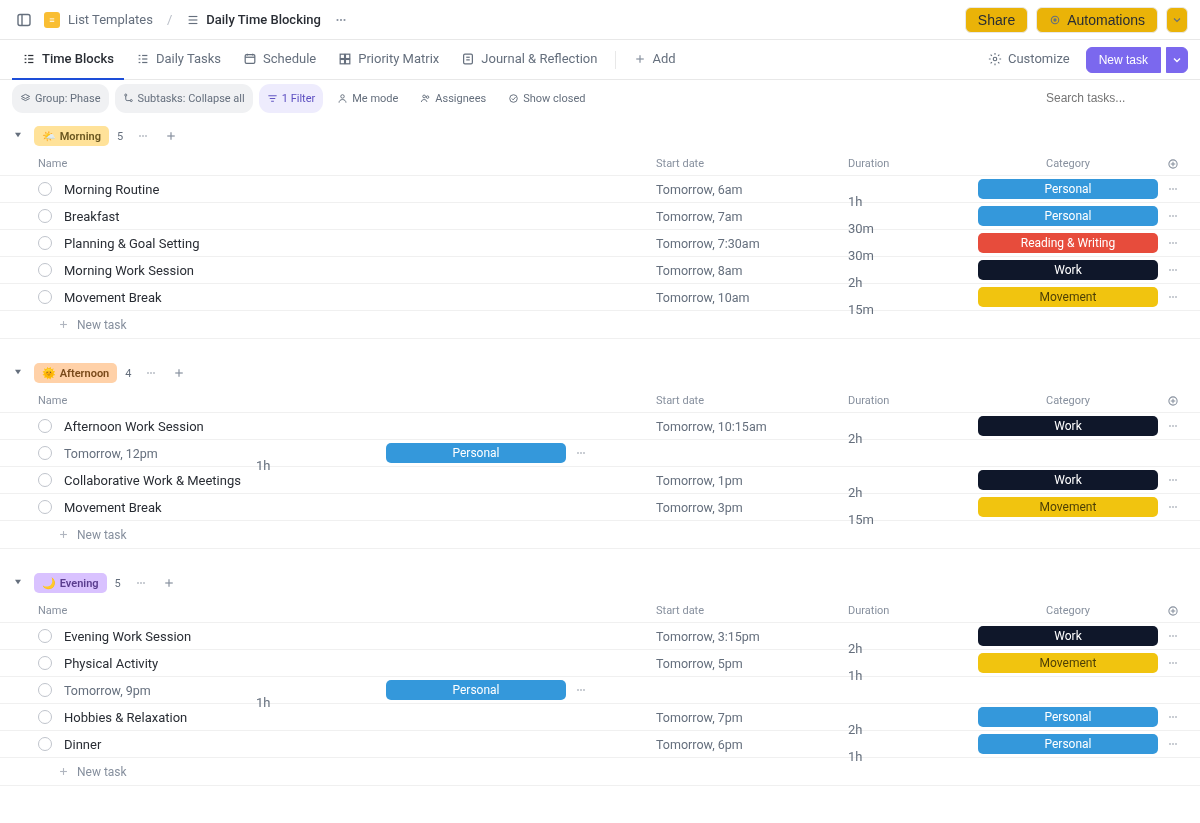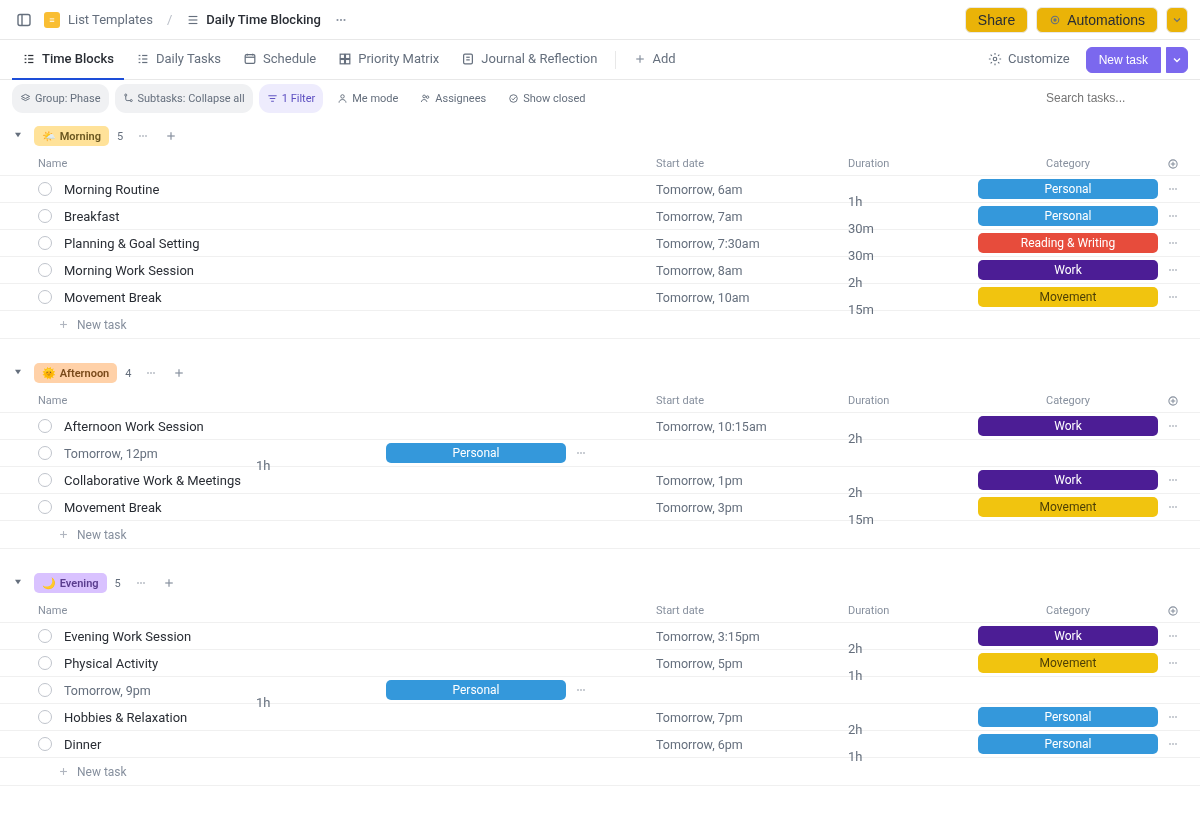--- a/index.html
+++ b/index.html
@@ -44,21 +44,21 @@
 .col-add-header { width: 30px; display: flex; justify-content: center; cursor: pointer; color: #87909e; }
 .row { display: flex; align-items: center; height: 27px; padding: 0 12px 0 38px; border-bottom: 1px solid #f0f0f0; font-size: 13px; }
 .status-dot { width: 14px; height: 14px; border: 1.5px solid #c0c4cc; border-radius: 50%; margin-right: 12px; flex-shrink: 0; cursor: pointer; }
 .task-name { flex: 1; cursor: pointer; }
 .cell-start { width: 192px; color: #656f7d; font-size: 12.5px; }
 .cell-duration { width: 130px; color: #656f7d; font-size: 13px; margin-top: 24px; }
 .cell-category { width: 180px; display: flex; justify-content: center; }
 .cat-pill { width: 100%; height: 20px; border-radius: 5px; display: inline-flex; align-items: center; justify-content: center; font-size: 12px; color: #fff; cursor: pointer; }
 .cat-personal { background: #3498db; }
 .cat-reading  { background: #e74c3c; }
-.cat-work     { background: #4c1d95; }
+.cat-work     { background: #0f172a; }
 .cat-movement { background: #f1c40f; color: #4d3f06; }
 .cell-actions { width: 30px; display: flex; justify-content: center; color: #87909e; cursor: pointer; }
 .new-task-row { display: flex; align-items: center; height: 28px; padding: 0 12px 0 58px; font-size: 12px; color: #87909e; cursor: pointer; gap: 8px; border-bottom: 1px solid #f0f0f0; }
 .footer-note { text-align: center; color: #87909e; font-size: 12.5px; margin-top: 14px; }
 .footer-note a { color: #656f7d; text-decoration: underline; cursor: pointer; }
 svg { flex-shrink: 0; }
 </style>
 </head>
 <body>
 

